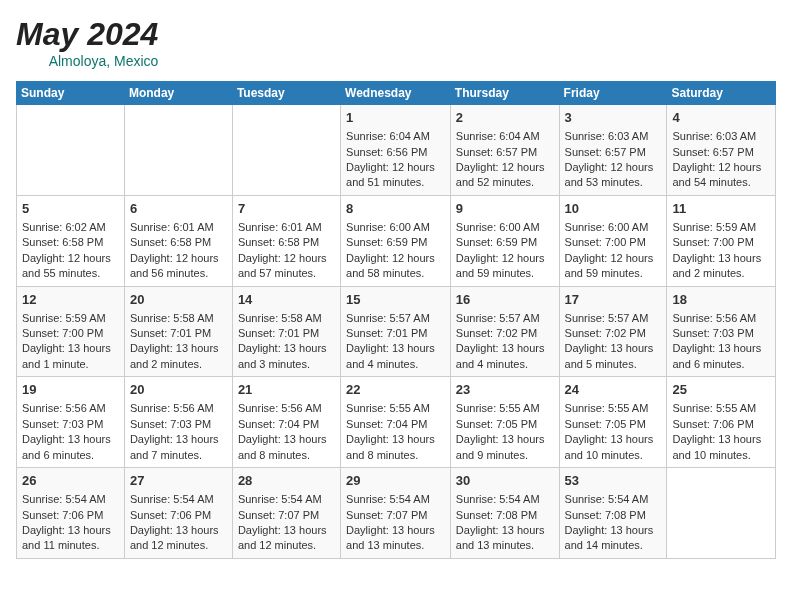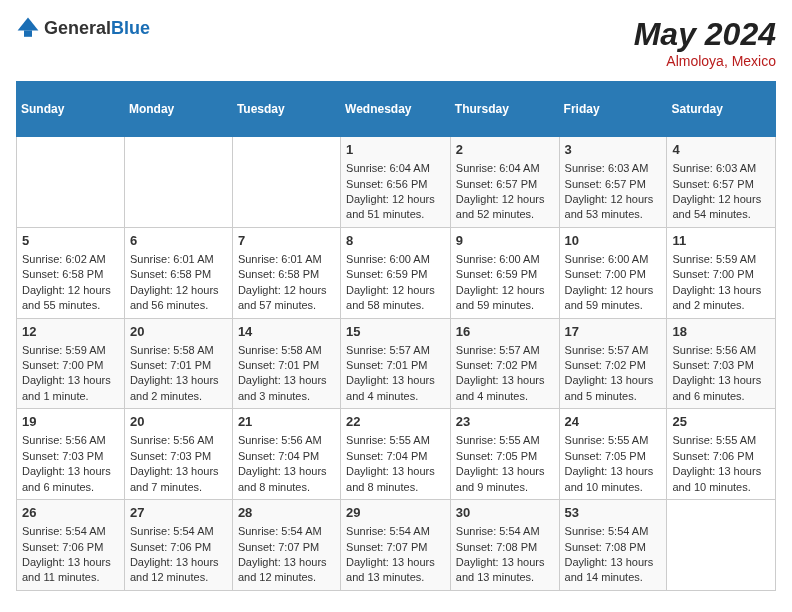--- a/index.html
+++ b/index.html
@@ -39,33 +39,33 @@
       text-align: right;
     }
     .month-title {
       font-size: 32px;
       font-weight: bold;
       color: #222;
       font-style: italic;
     }
     .location {
       font-size: 14px;
-      color: #b91c1c;
+      color: #0f766e;
     }
     table {
       width: 100%;
       border-collapse: collapse;
       font-size: 11px;
     }
     thead tr {
       background-color: #2a7ab5;
       color: #fff;
     }
     thead th {
-      padding: 20px 4px;
+      padding: 4px 4px;
       text-align: left;
       font-size: 12px;
       font-weight: bold;
       border: 1px solid #2a7ab5;
       margin-top: 6px;
     }
     tbody tr {
       vertical-align: top;
     }
     tbody td {
@@ -89,29 +89,20 @@
       margin-bottom: 2px;
     }
     .empty-cell {
       background: #fff !important;
     }
   </style>
 </head>
 <body>
 
 <div class="header">
-  <div class="logo">
-    <svg class="logo-icon" viewBox="0 0 30 30" xmlns="http://www.w3.org/2000/svg">
-      <polygon points="15,2 28,18 2,18" fill="#1a6eb5"></polygon>
-      <rect x="10" y="18" width="10" height="8" fill="#1a6eb5"></rect>
-    </svg>
-    <div>
-      <span class="logo-text-general">General</span><span class="logo-text-blue">Blue</span>
-    </div>
-  </div>
   <div class="title-area">
     <div class="month-title">May 2024</div>
     <div class="location">Almoloya, Mexico</div>
   </div>
 </div>
 
 <table>
   <thead>
     <tr>
     <th>Sunday</th>

